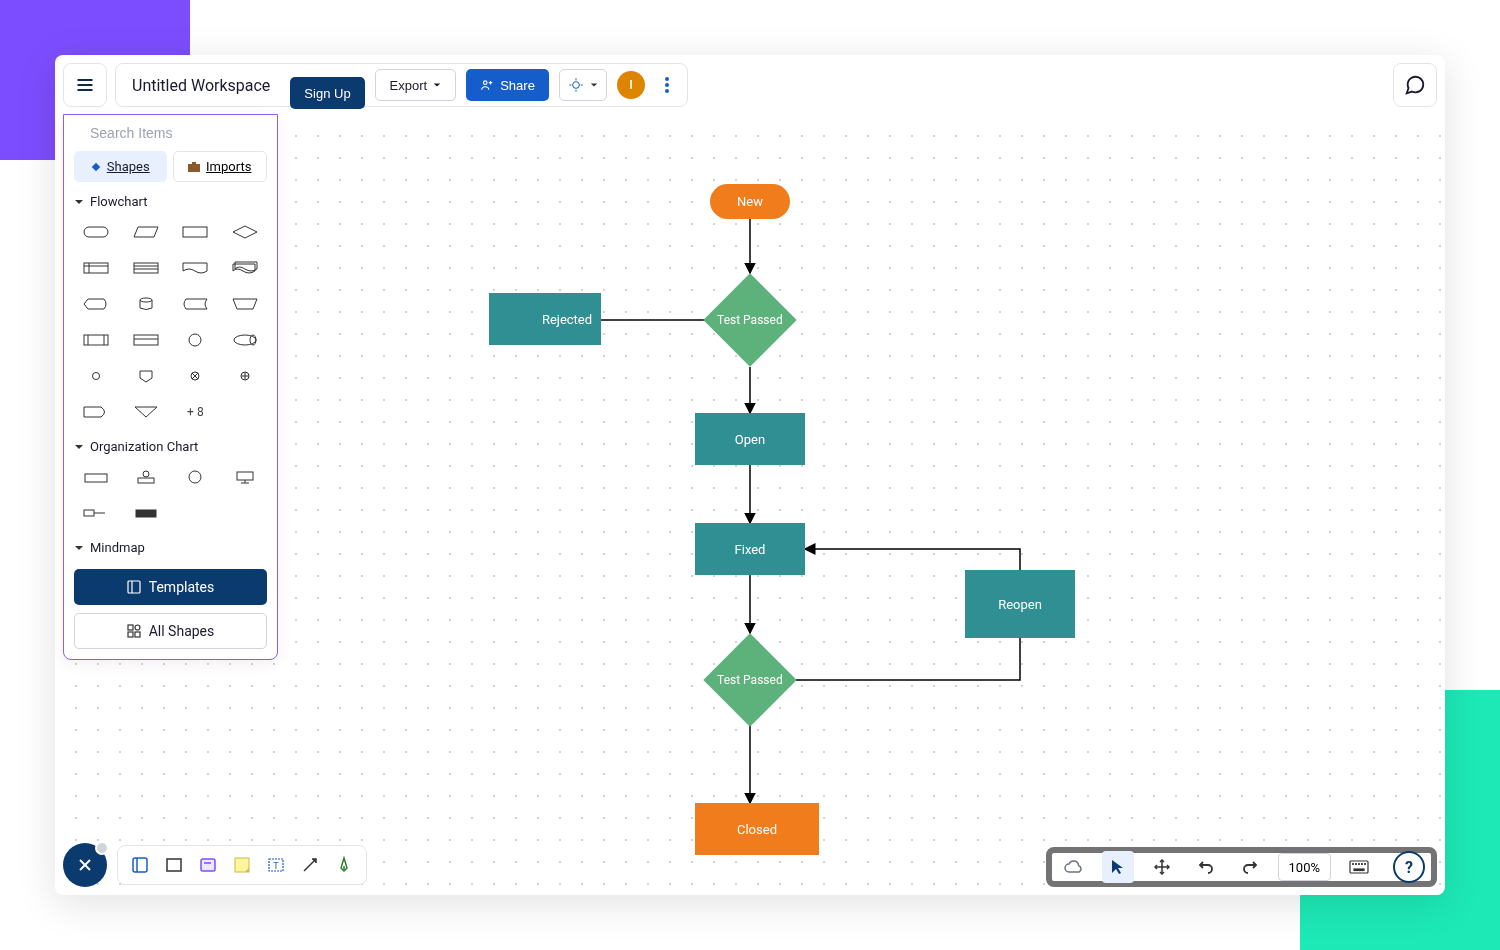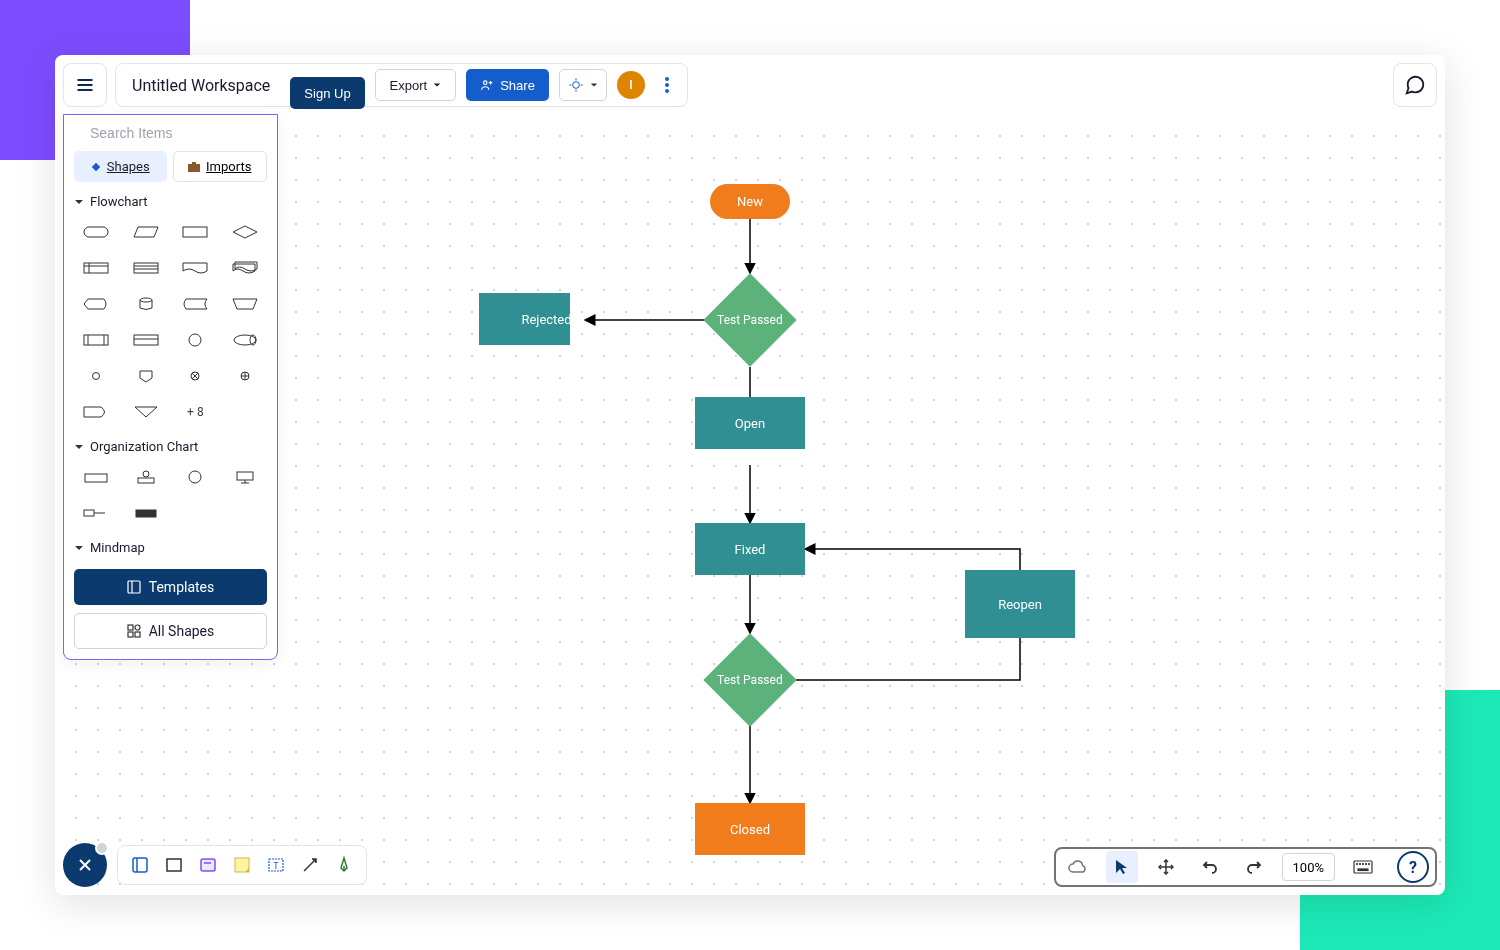--- a/index.html
+++ b/index.html
@@ -38,21 +38,21 @@
 .more-shapes { font-size: 12px; color: #444; }
 .panel-footer { margin-top: 14px; display: flex; flex-direction: column; gap: 8px; }
 .panel-btn { height: 36px; border-radius: 5px; font-size: 14px; display: flex; align-items: center; justify-content: center; gap: 8px; cursor: pointer; }
 .panel-btn-outline { background: #fff; border: 1px solid #d0d5dd; color: #1a1a2e; }
 .panel-btn-dark { background: #0b3a6e; color: #fff; }
 .bottom-left { position: absolute; bottom: 8px; left: 8px; display: flex; align-items: center; gap: 4px; }
 .close-fab { width: 44px; height: 44px; border-radius: 50%; background: #0b3a6e; color: #fff; display: flex; align-items: center; justify-content: center; cursor: pointer; position: relative; }
 .dot-badge { position: absolute; top: -2px; right: -2px; width: 14px; height: 14px; background: #d1d5db; border-radius: 50%; border: 2px solid #fff; }
 .tool-strip { height: 40px; background: #fff; border: 1px solid #e1e4e8; border-radius: 8px; display: flex; align-items: center; padding: 0 6px; gap: 2px; margin-left: 6px; }
 .tool-item { width: 32px; height: 32px; display: flex; align-items: center; justify-content: center; cursor: pointer; border-radius: 4px; }
-.bottom-right { position: absolute; bottom: 8px; right: 8px; height: 40px; background: #fff; border: 2px solid #737373; border-radius: 8px; display: flex; align-items: center; padding: 0 6px; gap: 12px; }
+.bottom-right { position: absolute; bottom: 8px; right: 8px; height: 40px; background: #fff; border: 6px solid #737373; border-radius: 8px; display: flex; align-items: center; padding: 0 6px; gap: 12px; }
 .br-item { width: 32px; height: 32px; display: flex; align-items: center; justify-content: center; cursor: pointer; border-radius: 4px; }
 .br-item.active { background: #e8f0ff; }
 .zoom-box { height: 28px; padding: 0 10px; border: 1px solid #d0d5dd; border-radius: 4px; display: flex; align-items: center; font-size: 13px; }
 .help-btn { width: 32px; height: 32px; border: 2px solid #0b3a6e; border-radius: 50%; display: flex; align-items: center; justify-content: center; font-weight: 700; color: #0b3a6e; cursor: pointer; margin-left: 6px; }
 .diagram { position: absolute; top: 0; left: 0; width: 100%; height: 100%; pointer-events: none; }
 .node { position: absolute; display: flex; align-items: center; justify-content: center; font-size: 13px; color: #fff; }
 .node-pill { border-radius: 18px; }
 .node-rect { }
 .diamond { transform: rotate(45deg); }
 .diamond span { transform: rotate(-45deg); white-space: nowrap; font-size: 12px; }
@@ -137,36 +137,36 @@
       <path d="M741 565 L965 565 L965 512" fill="none" stroke="#000" stroke-width="1.5" marker-end="url(#arrow)"></path>
       <path d="M965 455 L965 434 L750 434" fill="none" stroke="#000" stroke-width="1.5" marker-end="url(#arrow)"></path>
     </svg>
 
     <div class="node node-pill" style="left:655px;top:60px;width:80px;height:35px;background:#f07c1c;margin-top:9px;">
         <span>New</span>
       </div>
     <div class="node diamond" style="left:662px;top:172px;width:66px;height:66px;background:#5db17a;">
         <span>Test Passed</span>
       </div>
-    <div class="node node-rect" style="left:424px;top:178px;width:91px;height:52px;background:#2f8f92;padding-left:44px;">
+    <div class="node node-rect" style="left:434px;top:178px;width:112px;height:52px;background:#2f8f92;padding-left:44px;">
         <span>Rejected</span>
       </div>
-    <div class="node node-rect" style="left:640px;top:282px;width:110px;height:52px;background:#2f8f92;">
+    <div class="node node-rect" style="left:640px;top:298px;width:110px;height:52px;background:#2f8f92;">
         <span>Open</span>
       </div>
     <div class="node node-rect" style="left:640px;top:408px;width:110px;height:52px;background:#2f8f92;">
         <span>Fixed</span>
       </div>
     <div class="node diamond" style="left:662px;top:532px;width:66px;height:66px;background:#5db17a;">
         <span>Test Passed</span>
       </div>
     <div class="node node-rect" style="left:910px;top:455px;width:110px;height:68px;background:#2f8f92;">
         <span>Reopen</span>
       </div>
-    <div class="node node-rect" style="left:640px;top:688px;width:110px;height:52px;background:#f07c1c;">
+    <div class="node node-rect" style="left:640px;top:688px;width:124px;height:52px;background:#f07c1c;">
         <span>Closed</span>
       </div>
   </div>
 
   <div class="side-panel">
     <div class="search-row">
       <svg viewBox="0 0 24 24" fill="none" stroke="currentColor" stroke-width="2">
           <circle cx="10" cy="10" r="7"></circle>
           <line x1="20" y1="20" x2="15" y2="15"></line>
         </svg>

